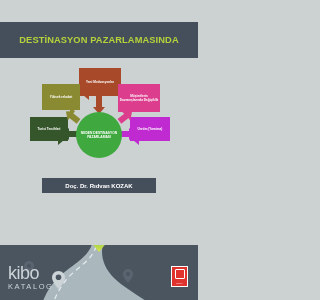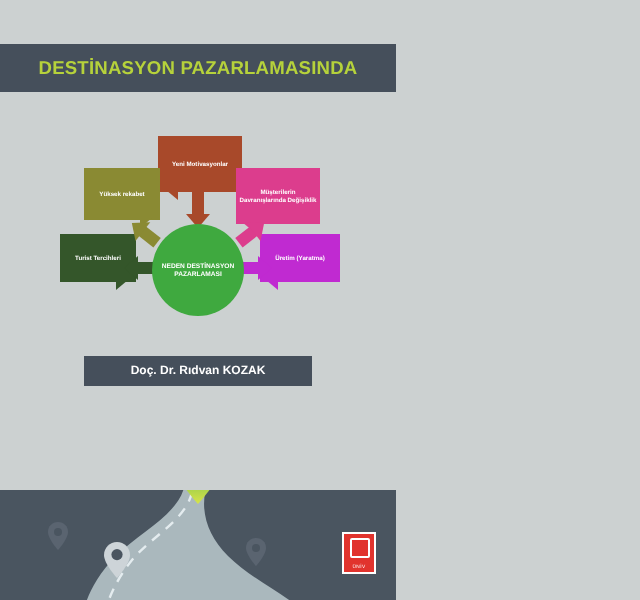--- a/index.html
+++ b/index.html
@@ -8,21 +8,21 @@
     font-family:"Liberation Sans", sans-serif;
     background:#ccd1d1;
   }
   #cover{
     position:relative;width:198px;height:300px;
     background:#ccd1d1;overflow:hidden;
   }
 
   
   .title-band{
-    position:absolute;left:0;top:22px;width:198px;height:24px;
+    position:absolute;left:0;top:22px;width:198px;height:36px;
     background:#454f5b;
     display:flex;flex-direction:column;align-items:center;justify-content:center;
   }
   .title-line{
     color:#b6d23b;font-weight:bold;font-size:9.3px;letter-spacing:.1px;
     line-height:12px;text-align:center;white-space:nowrap;
   }
 
   
   .diagram{position:absolute;left:0;top:60px;width:198px;height:105px;}
@@ -240,20 +240,24 @@
         <linearGradient id="pg" x1="0" y1="0" x2="0" y2="1">
           <stop offset="0%" stop-color="#1f9a66"></stop>
           <stop offset="55%" stop-color="#4cb24a"></stop>
           <stop offset="100%" stop-color="#d7e34a"></stop>
         </linearGradient>
       </defs>
       <path d="M20 1 C9.5 1 1 9.5 1 20 C1 34 20 55 20 55 C20 55 39 34 39 20 C39 9.5 30.5 1 20 1 Z" fill="url(#pg)"></path>
       <circle cx="20" cy="19" r="9" fill="#ccd1d1"></circle>
     </svg>
 
+    <div class="kibo">
+      <div class="word">kibo</div>
+      <div class="sub">KATALOG</div>
+    </div>
 
     <svg class="kibo-pinwrap" viewBox="0 0 13 18">
       <path d="M6.5 0 C2.9 0 0 2.9 0 6.5 C0 11 6.5 18 6.5 18 C6.5 18 13 11 13 6.5 C13 2.9 10.1 0 6.5 0 Z" fill="#cdd4d8"></path>
       <circle cx="6.5" cy="6.3" r="2.8" fill="#4a5560"></circle>
     </svg>
 
     <div class="pub-logo">
       <div class="inner">
         <div class="ring"></div>
         <div class="cap">ÜNİV</div>

